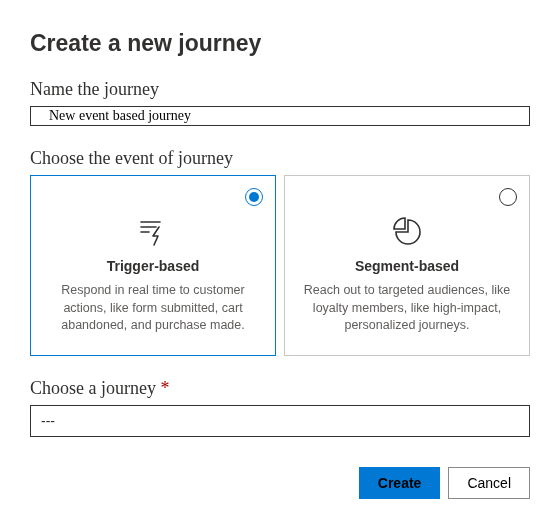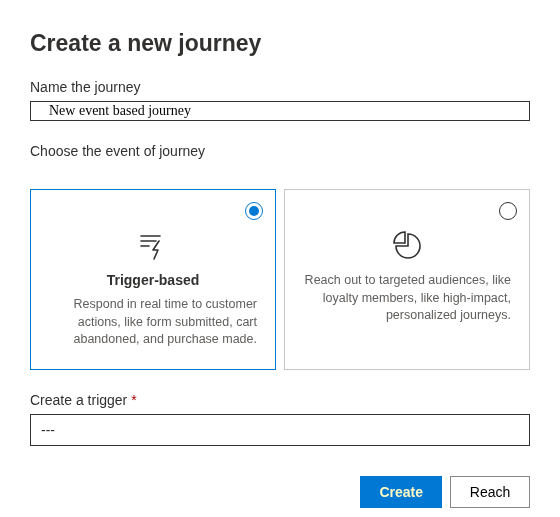--- a/index.html
+++ b/index.html
@@ -10,22 +10,23 @@
     color: #323130;
     width: 560px;
     background: #fff;
   }
   h1 {
     font-size: 23px;
     font-weight: 600;
     margin: 0 0 22px 0;
   }
   .field-label {
-    font-size: 14px;
+    font-size: 18px;
     margin-bottom: 6px;
+    font-family: Liberation Serif, serif;
   }
   .text-input {
     width: 100%;
     height: 20px;
     border: 1px solid #323130;
     padding: 0 18px;
     font-size: 14px;
     font-family: Liberation Serif, serif;
     outline: none;
   }
@@ -34,21 +35,20 @@
     display: flex;
     gap: 8px;
   }
   .card {
     flex: 1;
     border: 1px solid #c8c6c4;
     padding: 18px 18px 20px 18px;
     text-align: center;
     position: relative;
     cursor: pointer;
-    margin-top: 24px;
   }
   .card.selected {
     border-color: #0078d4;
   }
   .radio-circle {
     position: absolute;
     top: 12px;
     right: 12px;
     width: 18px;
     height: 18px;
@@ -80,21 +80,20 @@
   }
   .card-title {
     font-weight: 600;
     font-size: 14px;
     margin-bottom: 8px;
   }
   .card-desc {
     font-size: 12.5px;
     color: #605e5c;
     line-height: 1.4;
-    text-align: right;
   }
   .required { color: #a80000; }
   .select-box {
     width: 100%;
     height: 32px;
     border: 1px solid #323130;
     padding: 0 10px;
     font-size: 14px;
     display: flex;
     align-items: center;
@@ -113,21 +112,21 @@
     padding: 0 18px;
     font-size: 14px;
     font-family: inherit;
     cursor: pointer;
     border: 1px solid #8a8886;
     background: #fff;
   }
   .btn.primary {
     background: #0078d4;
     border-color: #0078d4;
-    color: #fef9c3;
+    color: #000000;
     font-weight: 600;
   }
 </style>
 </head>
 <body>
 
 <h1>Create a new journey</h1>
 
 <div class="block">
   <div class="field-label">Name the journey</div>
@@ -161,32 +160,33 @@
         
       </div>
       <div class="card-icon">
         <svg width="30" height="30" viewBox="0 0 30 30">
           <g stroke="#323130" stroke-width="1.6" fill="none">
             <path d="M16 3 A12 12 0 1 1 4 15 L16 15 Z"></path>
             <path d="M13 1 L13 12 L2 12 A11 11 0 0 1 13 1 Z"></path>
           </g>
         </svg>
       </div>
+      <div class="card-title">Segment-based</div>
       <div class="card-desc">Reach out to targeted audiences, like loyalty members, like high-impact, personalized journeys.</div>
     </div>
 
   </div>
 </div>
 
 <div class="block">
   <div class="field-label">
-    <span>Create a trigger</span>
+    <span>Choose a journey</span>
     <span class="required">*</span>
   </div>
   <div class="select-box">
     <span>---</span>
   </div>
 </div>
 
 <div class="footer">
   <button class="btn primary">Create</button>
-  <button class="btn">Reach</button>
+  <button class="btn">Cancel</button>
 </div>
 
 </body></html>

